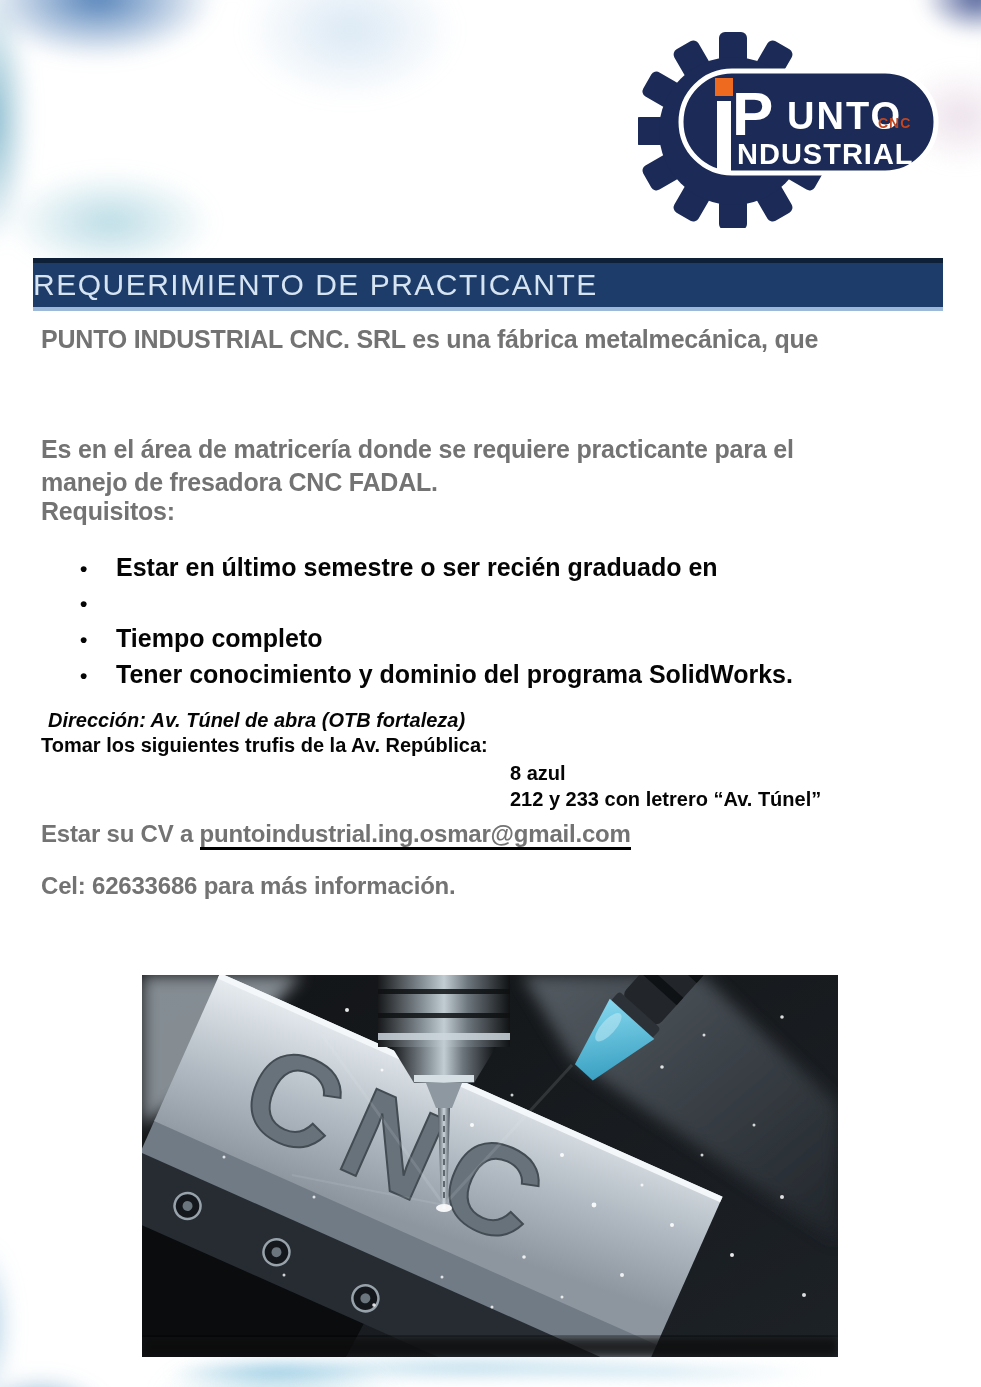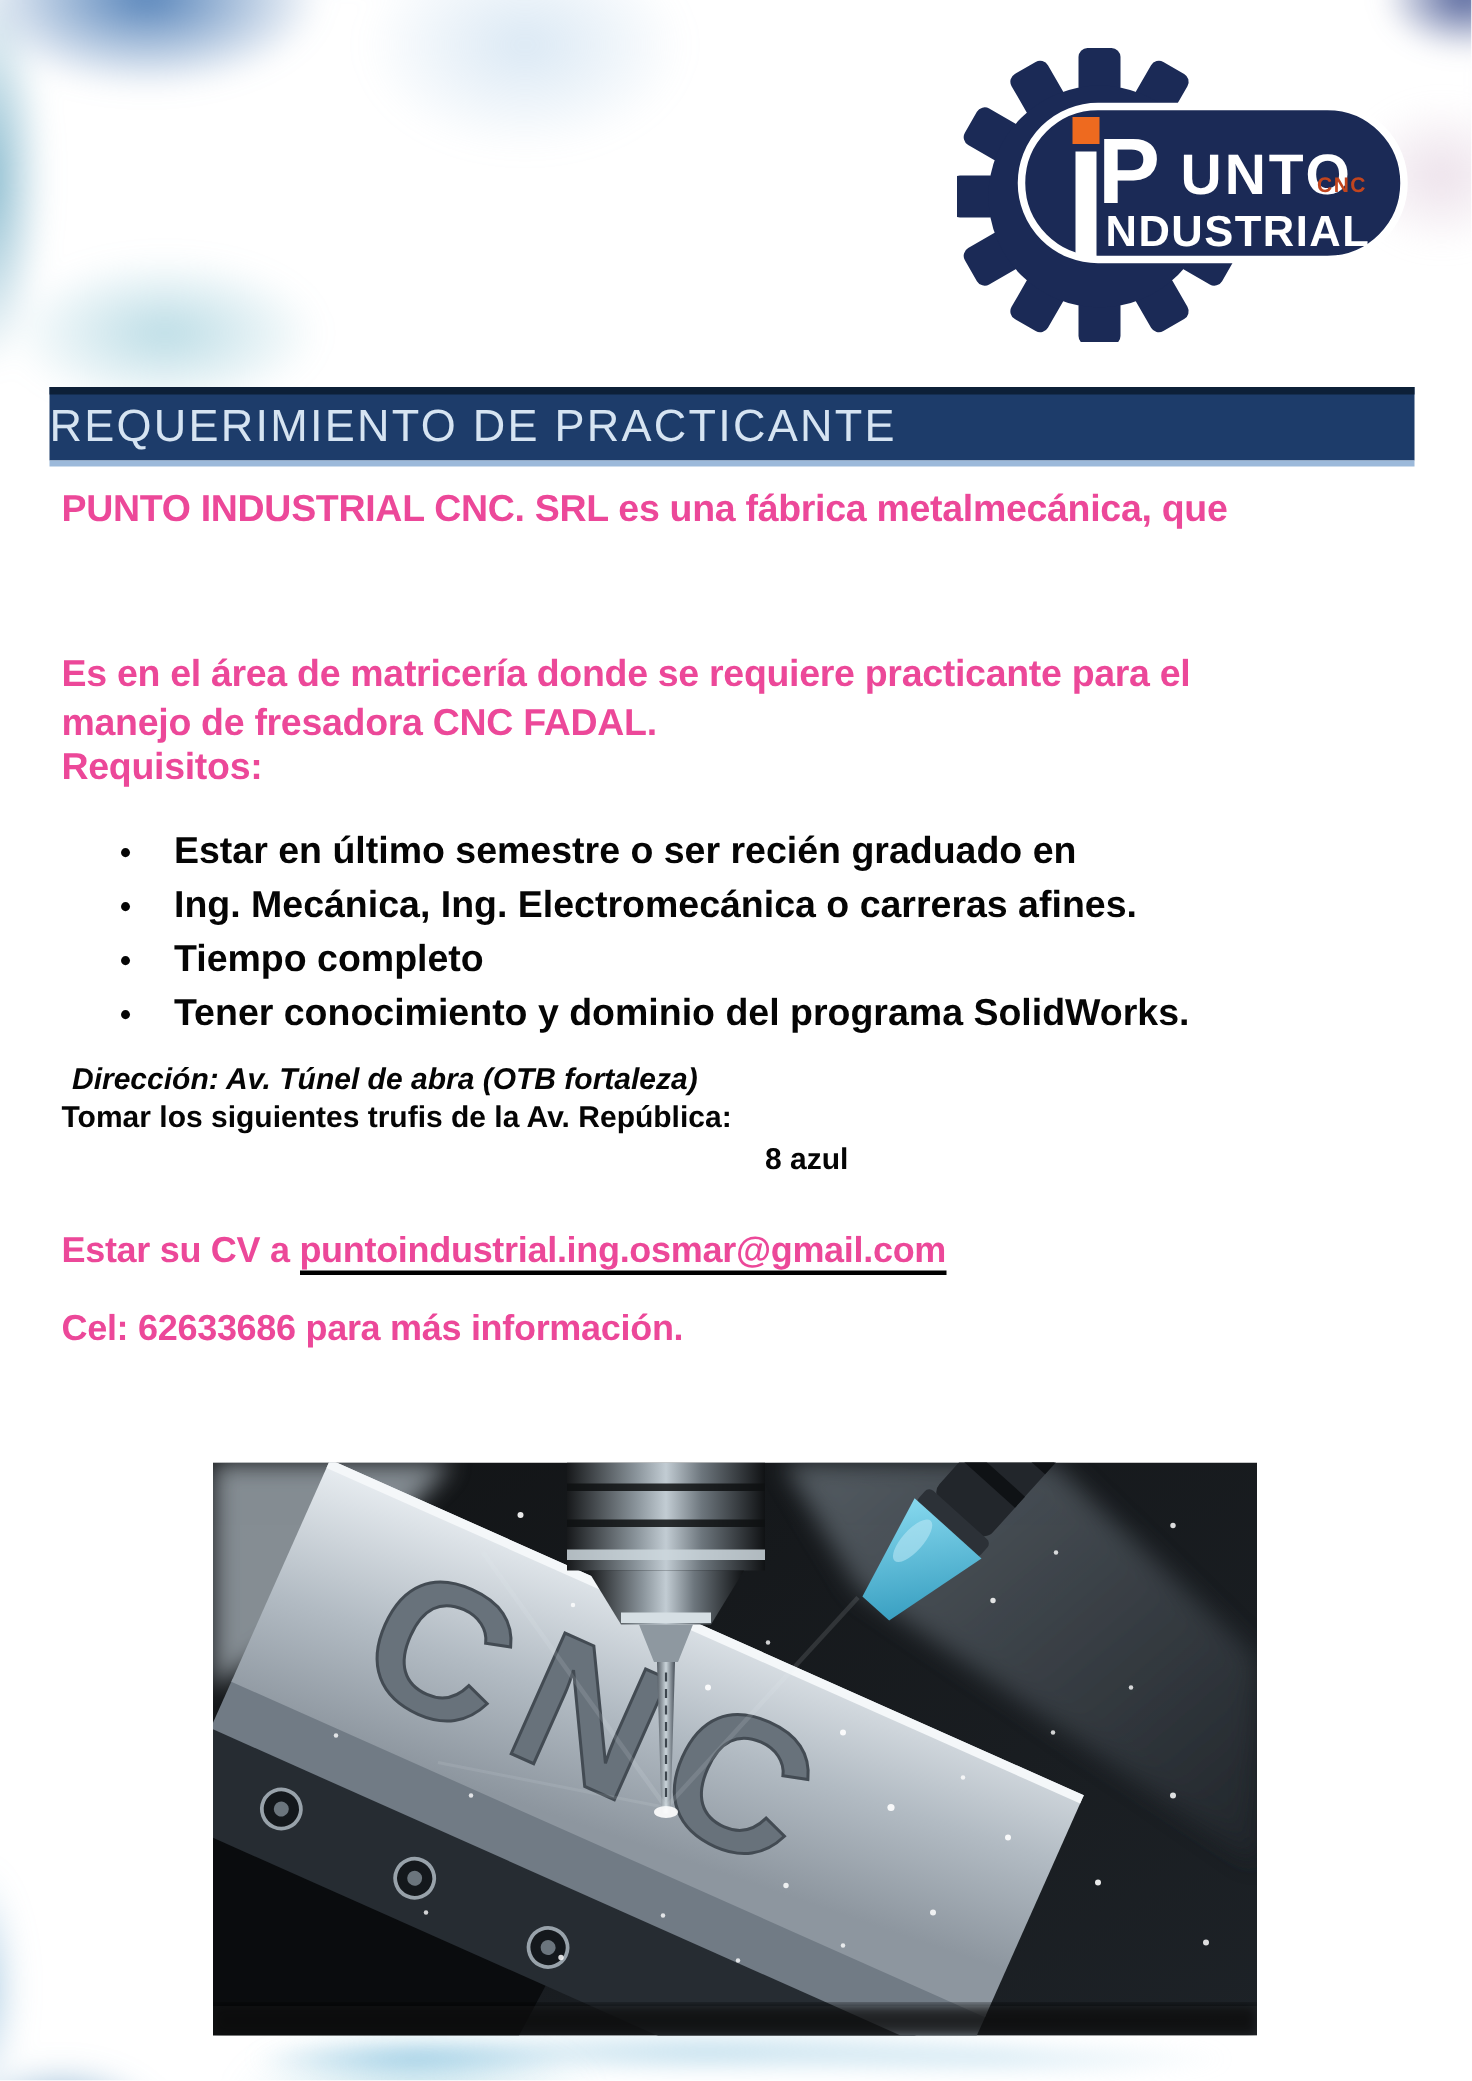--- a/index.html
+++ b/index.html
@@ -56,21 +56,21 @@
     background:#1d3c6a;border-top:5px solid #0d2038;box-sizing:border-box;
     display:flex;align-items:center;
   }
   .banner .title{
     font-size:30px;color:#d6e4f2;letter-spacing:1.5px;font-weight:400;
   }
   .banner-rule{position:absolute;left:33px;top:307px;width:910px;height:4px;background:#9cb9da;}
 
   
   .para{position:absolute;left:41px;width:905px;font-weight:bold;font-size:25px;
-        line-height:33px;color:#ec4899;letter-spacing:-0.2px;}
+        line-height:33px;color:#737373;letter-spacing:-0.2px;}
   .p1{top:323px;}
   .p2{top:409px;margin-top:24px;}
   .heading{top:495px;}
   .bullets{position:absolute;left:80px;top:550px;font-weight:bold;font-size:25px;
            line-height:35px;color:#050505;}
   .bullet-row{display:flex;align-items:baseline;}
   .bullet-row .dot{width:36px;font-size:21px;flex:0 0 36px;}
   .addr{position:absolute;font-weight:bold;font-size:20px;color:#050505;line-height:26px;}
   .a1{left:48px;top:707px;font-style:italic;}
   .a2{left:41px;top:732px;}
@@ -133,35 +133,35 @@
 
   <div class="para heading">Requisitos:</div>
 
   <div class="bullets">
     <div class="bullet-row">
       <span class="dot">•</span>
       <span>Estar en último semestre o ser recién graduado en</span>
     </div>
     <div class="bullet-row">
       <span class="dot">•</span>
-      <span>Ing. Mecánica, Ing. Electromecánica o carreras afines.</span>
     </div>
     <div class="bullet-row">
       <span class="dot">•</span>
       <span>Tiempo completo</span>
     </div>
     <div class="bullet-row">
       <span class="dot">•</span>
       <span>Tener conocimiento y dominio del programa SolidWorks.</span>
     </div>
   </div>
 
   <div class="addr a1">Dirección: Av. Túnel de abra (OTB fortaleza)</div>
   <div class="addr a2">Tomar los siguientes trufis de la Av. República:</div>
   <div class="addr r1">8 azul</div>
+  <div class="addr r2">212 y 233 con letrero “Av. Túnel”</div>
 
   <div class="para email-line">
     <span>Estar su CV a </span><span class="email">puntoindustrial.ing.osmar@gmail.com</span>
   </div>
   <div class="para cel-line">Cel: 62633686 para más información.</div>
 
   <svg class="photo" viewBox="0 0 696 382" aria-hidden="true">
     <defs>
       <linearGradient id="bgGrad" x1="0" y1="0" x2="1" y2="1">
         <stop offset="0" stop-color="#121416"></stop>

